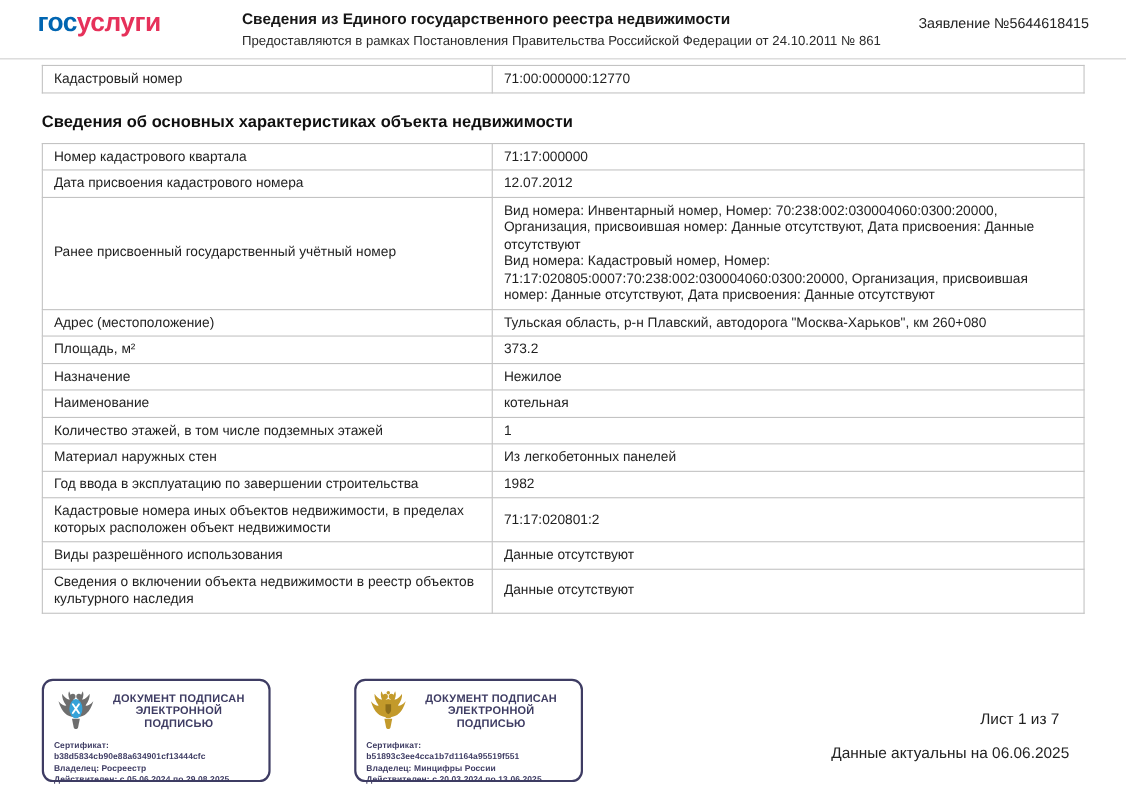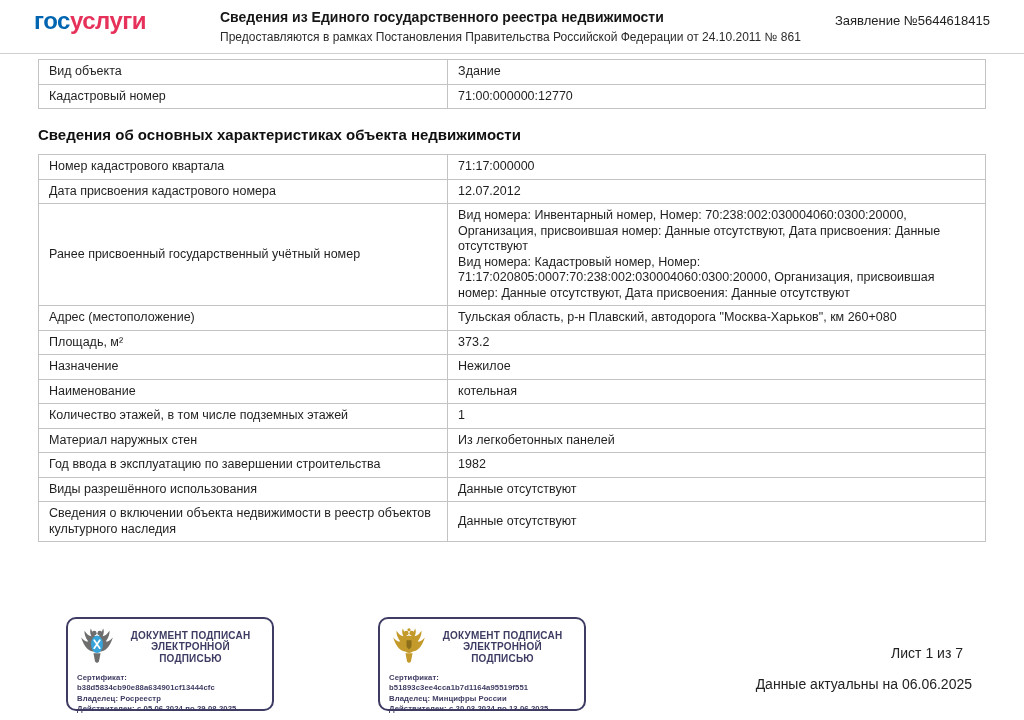--- a/index.html
+++ b/index.html
@@ -26,21 +26,21 @@
     vertical-align:middle;color:#1f1f1f;white-space:pre-line;
     word-wrap:break-word;
   }
   .col-label{width:43.2%}
   .section-title{font-size:15px;font-weight:bold;margin:17px 0 11px;color:#101010}
   
   .stamps{position:absolute;left:38px;top:617px;display:flex;gap:76px}
   .stamp{
     width:208px;height:94px;box-sizing:border-box;background:#fff;
     border:2.5px solid var(--stamp,#3e3c63);border-radius:10px;
-    color:var(--stamp,#3e3c63);padding:7px 8px 5px 9px;margin-left:28px;
+    color:var(--stamp,#3e3c63);padding:7px 8px 5px 9px;
   }
   .stamp-head{display:flex;align-items:center}
   .stamp-icon{width:40px;flex:0 0 40px;display:flex;justify-content:center}
   .stamp-title{
     flex:1;text-align:center;font-weight:bold;font-size:10px;
     line-height:11.5px;white-space:pre-line;letter-spacing:0.2px;
   }
   .stamp-lines{margin-top:5px;font-size:7.7px;font-weight:bold;line-height:10.4px;letter-spacing:0.1px}
   
   .sheet-info{position:absolute;right:61px;top:645px;font-size:14px;color:#222}
@@ -61,24 +61,20 @@
 <div class="header-divider"></div>
 
 <div class="content">
   <table class="kv-table">
     <colgroup>
         <col class="col-label">
         <col>
       </colgroup>
     <tbody>
         <tr>
-          <td>Вид объекта</td>
-          <td>Здание</td>
-        </tr>
-        <tr>
           <td>Кадастровый номер</td>
           <td>71:00:000000:12770</td>
         </tr>
       </tbody>
   </table>
 
   <div class="section-title">Сведения об основных характеристиках объекта недвижимости</div>
 
   <table class="kv-table">
     <colgroup>
@@ -119,20 +115,24 @@
           <td>Количество этажей, в том числе подземных этажей</td>
           <td>1</td>
         </tr>
         <tr>
           <td>Материал наружных стен</td>
           <td>Из легкобетонных панелей</td>
         </tr>
         <tr>
           <td>Год ввода в эксплуатацию по завершении строительства</td>
           <td>1982</td>
+        </tr>
+        <tr>
+          <td>Кадастровые номера иных объектов недвижимости, в пределах которых расположен объект недвижимости</td>
+          <td>71:17:020801:2</td>
         </tr>
         <tr>
           <td>Виды разрешённого использования</td>
           <td>Данные отсутствуют</td>
         </tr>
         <tr>
           <td>Сведения о включении объекта недвижимости в реестр объектов культурного наследия</td>
           <td>Данные отсутствуют</td>
         </tr>
       </tbody>

